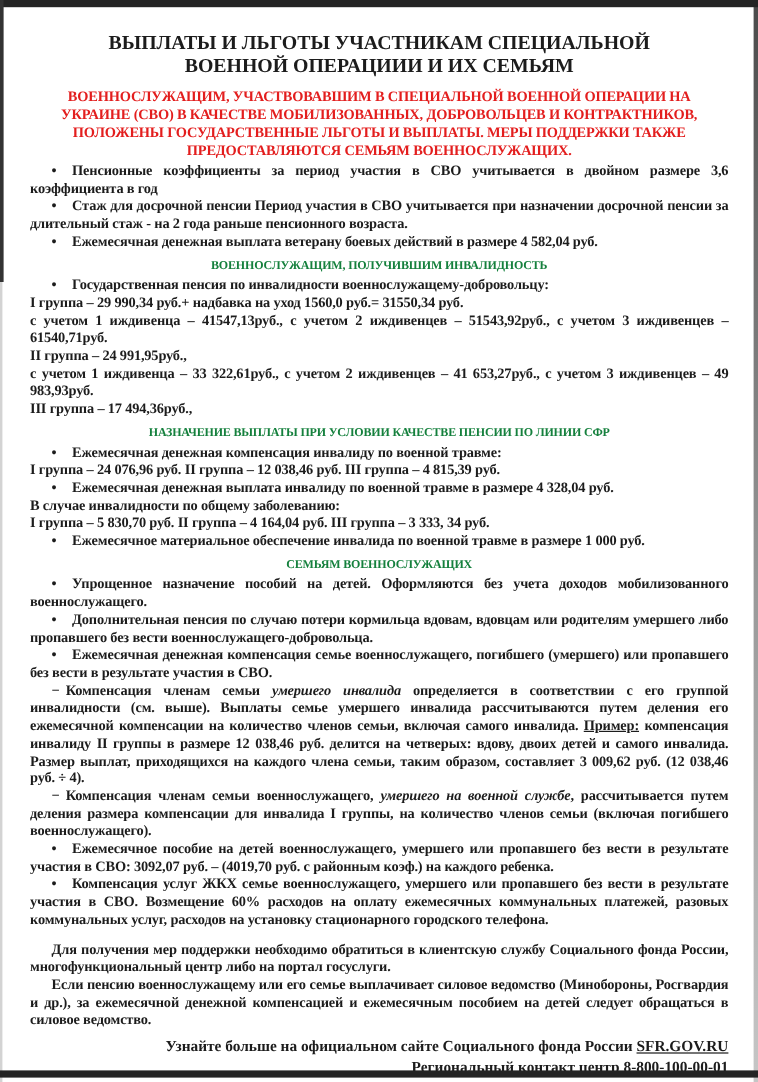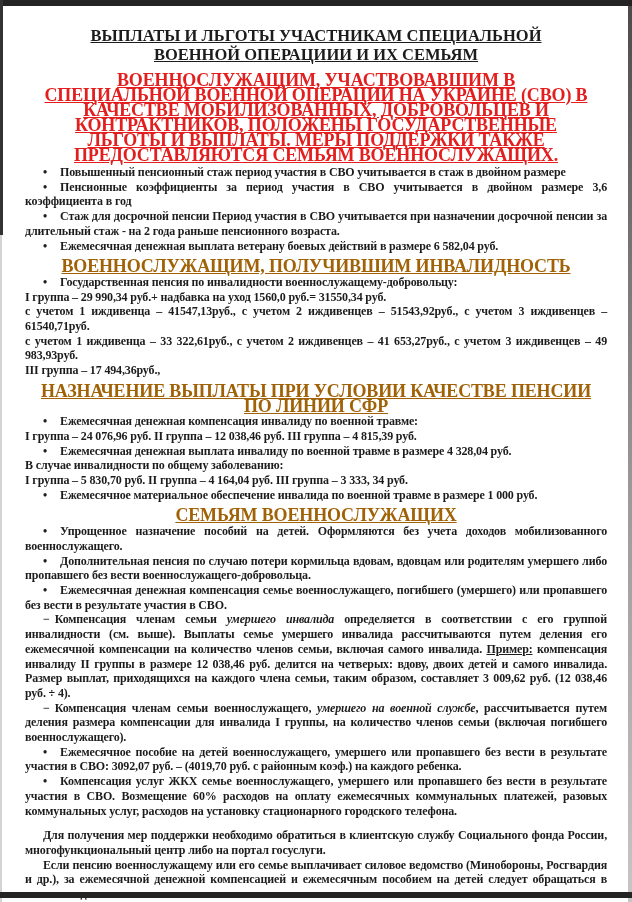--- a/index.html
+++ b/index.html
@@ -15,32 +15,32 @@
   .edge-left{position:absolute;top:0;left:0;width:2px;height:902px;background:#d3d3d3;z-index:4;}
   .edge-left-dark{position:absolute;top:0;left:0;width:3px;height:235px;background:#333;z-index:5;}
   .edge-right{position:absolute;top:0;right:0;width:4px;height:902px;z-index:4;
     background:linear-gradient(#4a4a4a 0%,#6a6a6a 20%,#9a9a9a 55%,#c6c6c6 100%);}
   
   .content{
     position:relative;z-index:2;
     padding:26px 25px 0 25px;
     font-size:12px;line-height:14.7px;letter-spacing:-0.15px;
   }
-  .u{text-decoration:underline;text-align:right;}
+  .u{text-align:right;}
   .title{
     text-align:center;font-size:16.5px;line-height:19px;
     max-width:505px;margin:0 auto 9px auto;letter-spacing:0;
   }
   .intro{
-    text-align:center;color:#e31e1e;font-size:18px;line-height:15px;
+    text-align:center;color:#e31e1e;font-size:12px;line-height:15px;
     max-width:545px;margin:0 auto 2px auto;
   }
   .block{margin:0;}
   .heading{
-    text-align:center;color:#a16207;font-size:18px;
+    text-align:center;color:#15803d;font-size:10px;
     margin-top:6px;margin-bottom:1px;
   }
   .bullet,.dash,.italic,.plain{text-align:justify;}
   .bullet,.dash,.italic{text-indent:18px;}
   .bullet .marker{padding-right:13px;}
   .dash .marker{padding-right:5px;}
   .italic{}
   .gap{margin-top:10px;}
   span.italic{font-style:italic;}
   span.underline{text-decoration:underline;}
@@ -54,28 +54,28 @@
 <div class="edge-left"></div>
 <div class="edge-left-dark"></div>
 <div class="edge-right"></div>
 <div class="bar-bottom"></div>
 
 <div class="content">
   <div class="title"><span class="u">ВЫПЛАТЫ И ЛЬГОТЫ УЧАСТНИКАМ СПЕЦИАЛЬНОЙ ВОЕННОЙ ОПЕРАЦИИИ И ИХ СЕМЬЯМ</span></div>
   <div class="intro"><span class="u">ВОЕННОСЛУЖАЩИМ, УЧАСТВОВАВШИМ В СПЕЦИАЛЬНОЙ ВОЕННОЙ ОПЕРАЦИИ НА УКРАИНЕ (СВО) В КАЧЕСТВЕ МОБИЛИЗОВАННЫХ, ДОБРОВОЛЬЦЕВ И КОНТРАКТНИКОВ, ПОЛОЖЕНЫ ГОСУДАРСТВЕННЫЕ ЛЬГОТЫ И ВЫПЛАТЫ. МЕРЫ ПОДДЕРЖКИ ТАКЖЕ ПРЕДОСТАВЛЯЮТСЯ СЕМЬЯМ ВОЕННОСЛУЖАЩИХ.</span></div>
 
   <div>
-      <div class="block bullet"><span class="marker">•</span><span>Повышенный пенсионный стаж период участия в СВО учитывается в стаж в двойном размере</span></div>
       <div class="block bullet"><span class="marker">•</span><span>Пенсионные коэффициенты за период участия в СВО учитывается в двойном размере 3,6 коэффициента в год</span></div>
       <div class="block bullet"><span class="marker">•</span><span>Стаж для досрочной пенсии Период участия в СВО учитывается при назначении досрочной пенсии за длительный стаж - на 2 года раньше пенсионного возраста.</span></div>
-      <div class="block bullet"><span class="marker">•</span><span>Ежемесячная денежная выплата ветерану боевых действий в размере 6 582,04 руб.</span></div>
+      <div class="block bullet"><span class="marker">•</span><span>Ежемесячная денежная выплата ветерану боевых действий в размере 4 582,04 руб.</span></div>
       <div class="block heading"><span class="u">ВОЕННОСЛУЖАЩИМ, ПОЛУЧИВШИМ ИНВАЛИДНОСТЬ</span></div>
       <div class="block bullet"><span class="marker">•</span><span>Государственная пенсия по инвалидности военнослужащему-добровольцу:</span></div>
       <div class="block plain"><span>I группа – 29 990,34 руб.+ надбавка на уход 1560,0 руб.= 31550,34 руб.</span></div>
       <div class="block plain"><span>с учетом 1 иждивенца – 41547,13руб., с учетом 2 иждивенцев – 51543,92руб., с учетом 3 иждивенцев – 61540,71руб.</span></div>
+      <div class="block plain"><span>II группа – 24 991,95руб.,</span></div>
       <div class="block plain"><span>с учетом 1 иждивенца – 33 322,61руб., с учетом 2 иждивенцев – 41 653,27руб., с учетом 3 иждивенцев – 49 983,93руб.</span></div>
       <div class="block plain"><span>III группа – 17 494,36руб.,</span></div>
       <div class="block heading"><span class="u">НАЗНАЧЕНИЕ ВЫПЛАТЫ ПРИ УСЛОВИИ КАЧЕСТВЕ ПЕНСИИ ПО ЛИНИИ СФР</span></div>
       <div class="block bullet"><span class="marker">•</span><span>Ежемесячная денежная компенсация инвалиду по военной травме:</span></div>
       <div class="block plain"><span>I группа – 24 076,96 руб. II группа – 12 038,46 руб. III группа – 4 815,39 руб.</span></div>
       <div class="block bullet"><span class="marker">•</span><span>Ежемесячная денежная выплата инвалиду по военной травме в размере 4 328,04 руб.</span></div>
       <div class="block plain"><span>В случае инвалидности по общему заболеванию:</span></div>
       <div class="block plain"><span>I группа – 5 830,70 руб. II группа – 4 164,04 руб. III группа – 3 333, 34 руб.</span></div>
       <div class="block bullet"><span class="marker">•</span><span>Ежемесячное материальное обеспечение инвалида по военной травме в размере 1 000 руб.</span></div>
       <div class="block heading"><span class="u">СЕМЬЯМ ВОЕННОСЛУЖАЩИХ</span></div>

